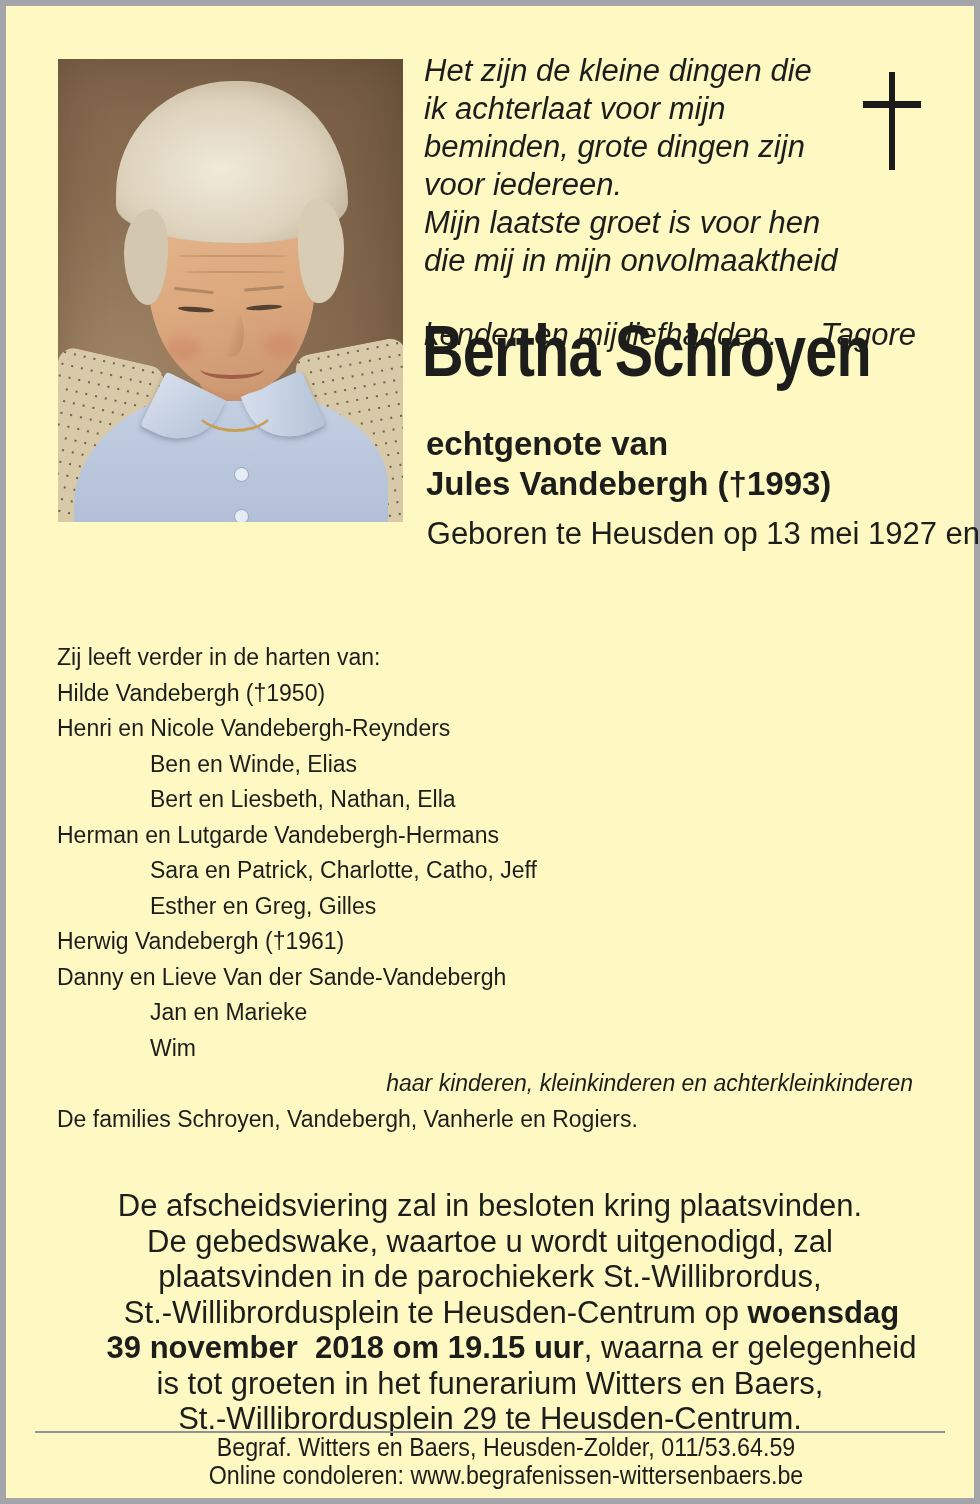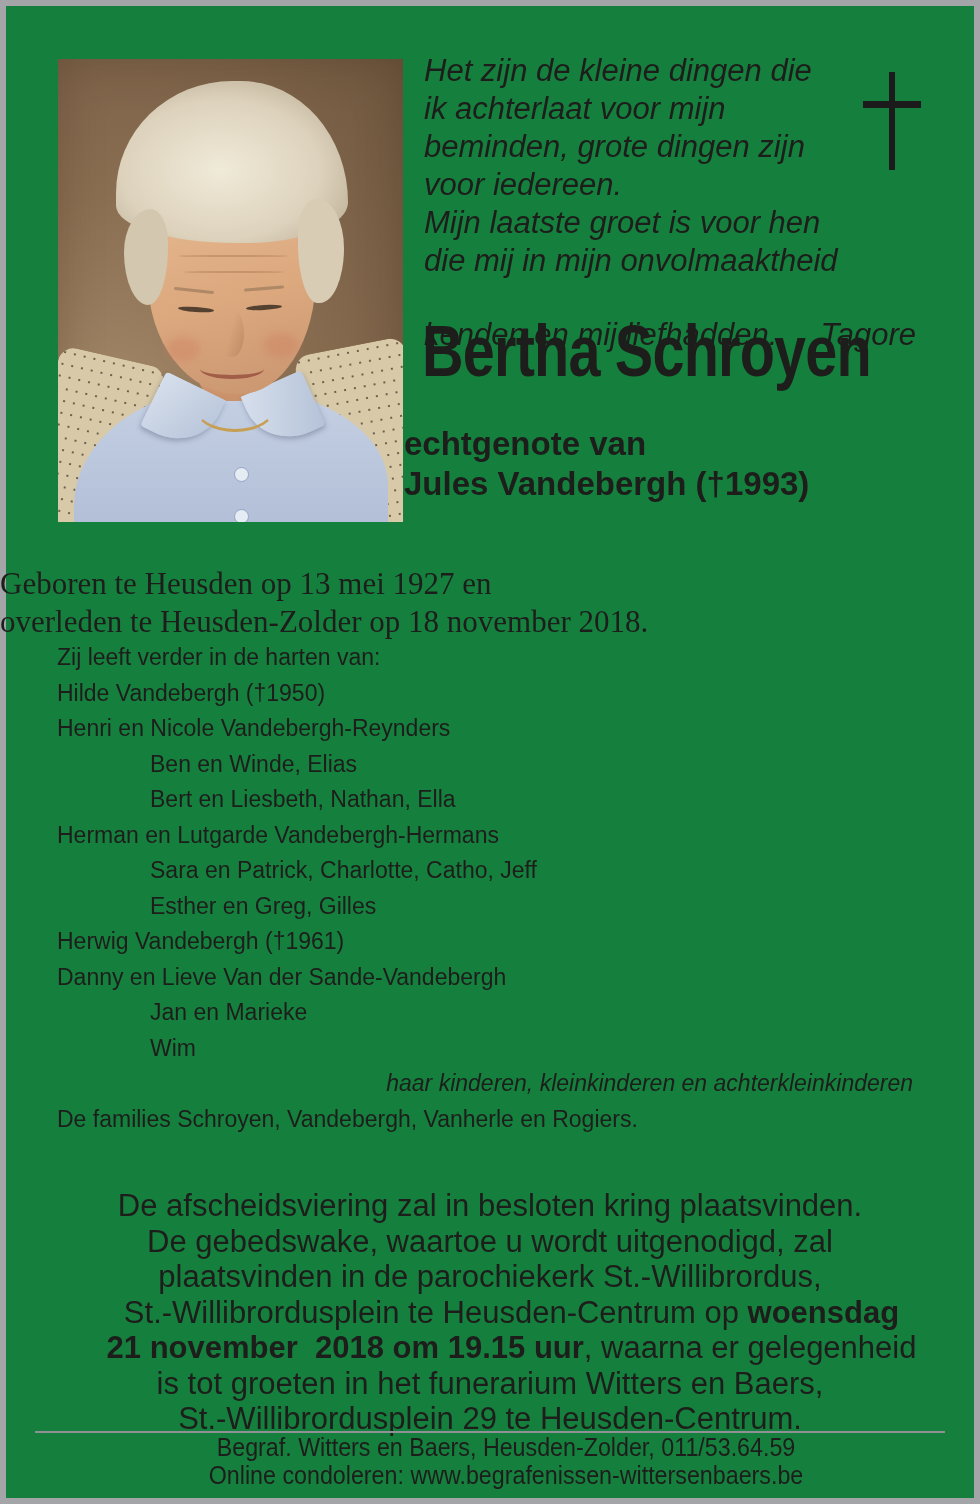--- a/index.html
+++ b/index.html
@@ -1,17 +1,17 @@
 <!DOCTYPE html>
 <html><head>
 <meta charset="utf-8">
 <style>
   html,body{margin:0;padding:0;background:#ffffff;}
   .page{
-    position:relative;width:980px;height:1504px;background:#15803d;
+    position:relative;width:980px;height:1504px;background:#fef9c3;
     box-shadow:inset 0 0 0 6px #a3a5a8;
     font-family:"Liberation Sans","DejaVu Sans",sans-serif;
     color:#1d1d1b;overflow:hidden;
   }
 
   
   .photo{
     position:absolute;left:58px;top:59px;width:345px;height:463px;overflow:hidden;
     background:radial-gradient(ellipse at 15% 92%,#ab9070 0%,#8a6e52 48%,#6e563e 100%);
     box-shadow:inset 0 0 46px rgba(60,40,20,.28);
@@ -71,24 +71,24 @@
   .poem-last{display:flex;justify-content:space-between;margin-top:36px;}
 
   .cross{position:absolute;left:860px;top:70px;width:64px;height:104px;}
   .cross-v{position:absolute;left:29px;top:2px;width:6px;height:98px;background:#1b1b1b;}
   .cross-h{position:absolute;left:3px;top:31px;width:58px;height:7px;background:#1b1b1b;}
 
   .name{position:absolute;left:422px;top:314px;margin:0;font-size:72px;line-height:74px;
     font-weight:700;letter-spacing:-1px;white-space:nowrap;}
   .name-inner{display:inline-block;transform:scaleX(0.8);transform-origin:left center;}
 
-  .relation{position:absolute;left:404px;top:424px;font-size:33px;font-weight:700;line-height:40px;}
+  .relation{position:absolute;left:426px;top:424px;font-size:33px;font-weight:700;line-height:40px;}
 
-  .dates{position:absolute;left:0;top:565px;width:100%;text-align:left;
-    font-size:31px;line-height:38px;font-family:Liberation Serif, serif;}
+  .dates{position:absolute;left:0;top:515px;width:100%;text-align:right;
+    font-size:31px;line-height:38px;}
 
   .family{position:absolute;left:57px;top:640px;width:856px;font-size:23px;line-height:35.5px;}
   .fline.ind{padding-left:93px;}
   .fline.kinship{font-style:italic;text-align:right;}
 
   .ceremony{position:absolute;left:0;top:1188px;width:100%;text-align:center;
     font-size:31px;line-height:35.5px;}
   .b{font-weight:700;}
   .pre{white-space:pre-wrap;margin-left:43px;}
 
@@ -150,21 +150,20 @@
 
   <h1 class="name"><span class="name-inner">Bertha Schroyen</span></h1>
 
   <div class="relation">
     <div>echtgenote van</div>
     <div>Jules Vandebergh (†1993)</div>
   </div>
 
   <div class="dates">
     <div>Geboren te Heusden op 13 mei 1927 en</div>
-    <div>overleden te Heusden-Zolder op 18 november 2018.</div>
   </div>
 
   <div class="family">
     <div class="fline">Zij leeft verder in de harten van:</div>
     <div class="fline">Hilde Vandebergh (†1950)</div>
     <div class="fline">Henri en Nicole Vandebergh-Reynders</div>
     <div class="fline ind">Ben en Winde, Elias</div>
     <div class="fline ind">Bert en Liesbeth, Nathan, Ella</div>
     <div class="fline">Herman en Lutgarde Vandebergh-Hermans</div>
     <div class="fline ind">Sara en Patrick, Charlotte, Catho, Jeff</div>
@@ -175,21 +174,21 @@
     <div class="fline ind">Wim</div>
     <div class="fline kinship">haar kinderen, kleinkinderen en achterkleinkinderen</div>
     <div class="fline">De families Schroyen, Vandebergh, Vanherle en Rogiers.</div>
   </div>
 
   <div class="ceremony">
     <div class="cline">De afscheidsviering zal in besloten kring plaatsvinden.</div>
     <div class="cline">De gebedswake, waartoe u wordt uitgenodigd, zal</div>
     <div class="cline">plaatsvinden in de parochiekerk St.-Willibrordus,</div>
     <div class="cline pre"><span>St.-Willibrordusplein te Heusden-Centrum op </span><span class="b">woensdag</span></div>
-    <div class="cline pre"><span class="b">21 november  2018 om 19.15 uur</span><span>, waarna er gelegenheid</span></div>
+    <div class="cline pre"><span class="b">39 november  2018 om 19.15 uur</span><span>, waarna er gelegenheid</span></div>
     <div class="cline">is tot groeten in het funerarium Witters en Baers,</div>
     <div class="cline">St.-Willibrordusplein 29 te Heusden-Centrum.</div>
   </div>
 
   <div class="sep"></div>
 
   <div class="footer">
     <div class="fsq">Begraf. Witters en Baers, Heusden-Zolder, 011/53.64.59</div>
     <div class="fsq">Online condoleren: www.begrafenissen-wittersenbaers.be</div>
   </div>

